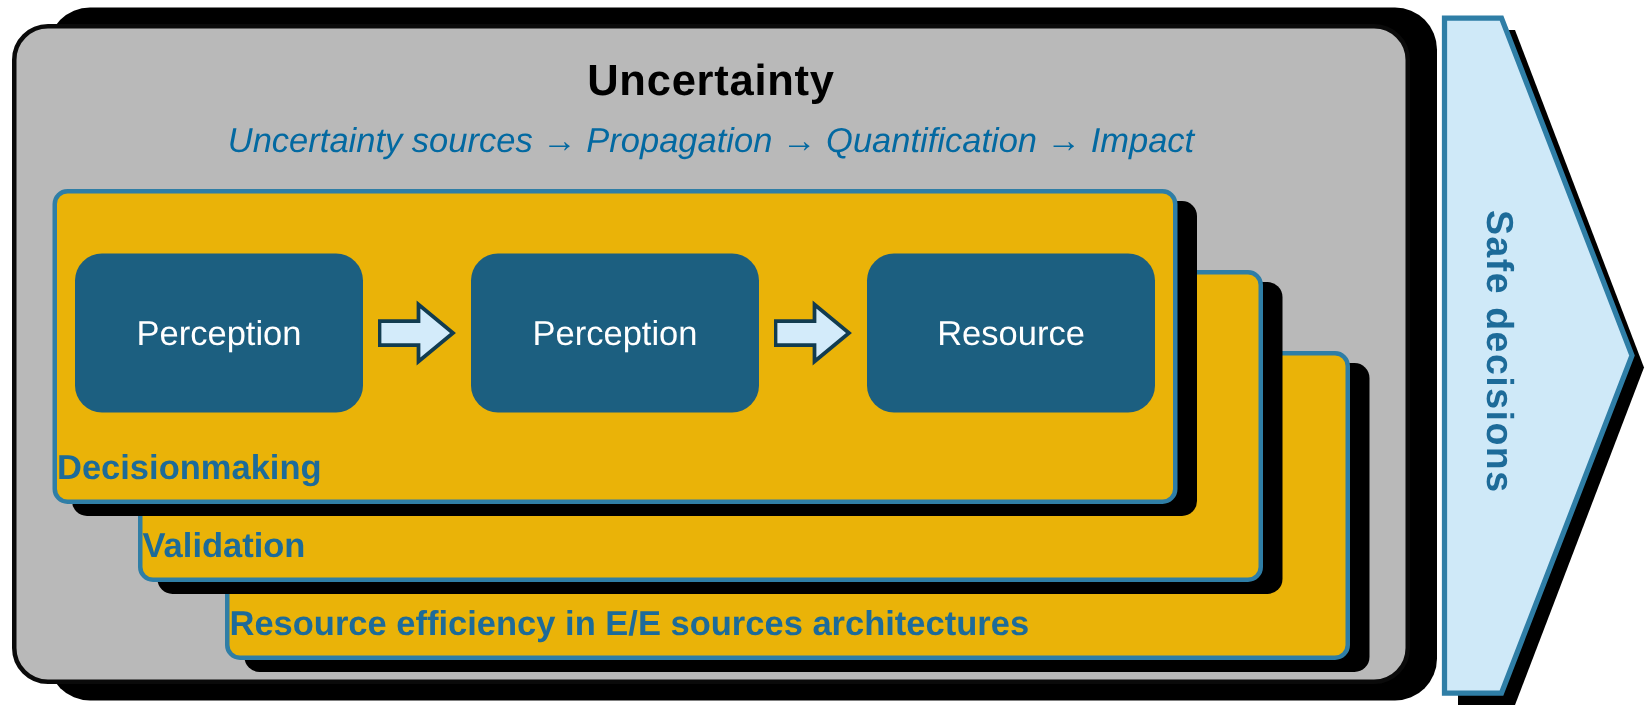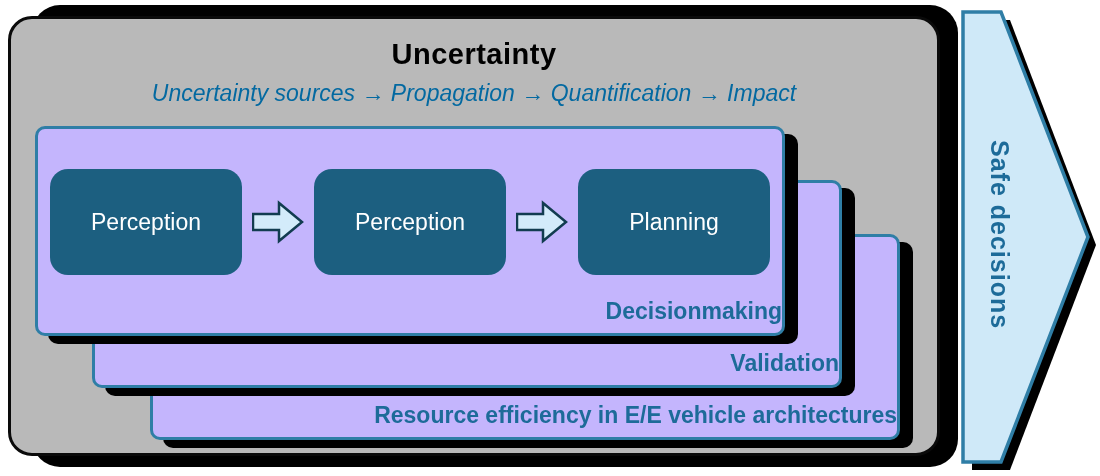--- a/index.html
+++ b/index.html
@@ -26,31 +26,31 @@
     letter-spacing:0.5px;
   }
   .panel-subtitle{
     position:absolute;left:8px;top:80px;width:932px;
     text-align:center;font-size:23px;font-style:italic;color:#0369a1;
   }
 
   
   .card{
     position:absolute;width:750px;
-    background:#c4b5fd;border:3px solid #2f7ea6;border-radius:10px;
+    background:#eab308;border:3px solid #2f7ea6;border-radius:10px;
     box-sizing:border-box;
     box-shadow:13px 8px 0 #000;
   }
   .card-back  {left:150px;top:234px;height:206px;z-index:1;}
   .card-middle{left:92px; top:180px;height:208px;z-index:2;}
   .card-front {left:35px; top:126px;height:210px;z-index:3;}
 
   .card-label{
     position:absolute;bottom:8px;left:0;width:100%;
-    text-align:right;font-size:23px;font-weight:bold;color:#1d6b99;
+    text-align:left;font-size:23px;font-weight:bold;color:#1d6b99;
   }
 
   
   .pipeline{
     position:absolute;left:0;top:40px;width:100%;
     display:flex;align-items:center;justify-content:center;gap:10px;
     padding:0 18px;box-sizing:border-box;
   }
   .step-box{
     width:192px;height:106px;flex:0 0 auto;
@@ -72,21 +72,21 @@
 </head>
 <body>
 
 <div class="panel-shadow"></div>
 <div class="gray-panel"></div>
 
 <div class="panel-title">Uncertainty</div>
 <div class="panel-subtitle">Uncertainty sources → Propagation → Quantification → Impact</div>
 
 <div class="card card-back">
-  <div class="card-label">Resource efficiency in E/E vehicle architectures</div>
+  <div class="card-label">Resource efficiency in E/E sources architectures</div>
 </div>
 
 <div class="card card-middle">
   <div class="card-label">Validation</div>
 </div>
 
 <div class="card card-front">
   <div class="pipeline">
 
     <div class="step-box">
@@ -99,21 +99,21 @@
 
     <div class="step-box">
       <span>Perception</span>
     </div>
 
     <svg class="flow-arrow" viewBox="0 0 52 44">
       <polygon points="1,14 27,14 27,3 50,22 27,41 27,30 1,30" fill="#d3ebfa" stroke="#123c50" stroke-width="2.5"></polygon>
     </svg>
 
     <div class="step-box">
-      <span>Planning</span>
+      <span>Resource</span>
     </div>
 
   </div>
   <div class="card-label">Decisionmaking</div>
 </div>
 
 <svg class="side-arrow-svg" width="142" height="472" viewBox="0 0 142 472">
   <polygon points="14,18 52,18 138,243 52,468 14,468" fill="#000000"></polygon>
   <polygon points="5,10 43,10 130,235 43,460 5,460" fill="#cfe9f8" stroke="#2f7ea6" stroke-width="3.5"></polygon>
 </svg>

